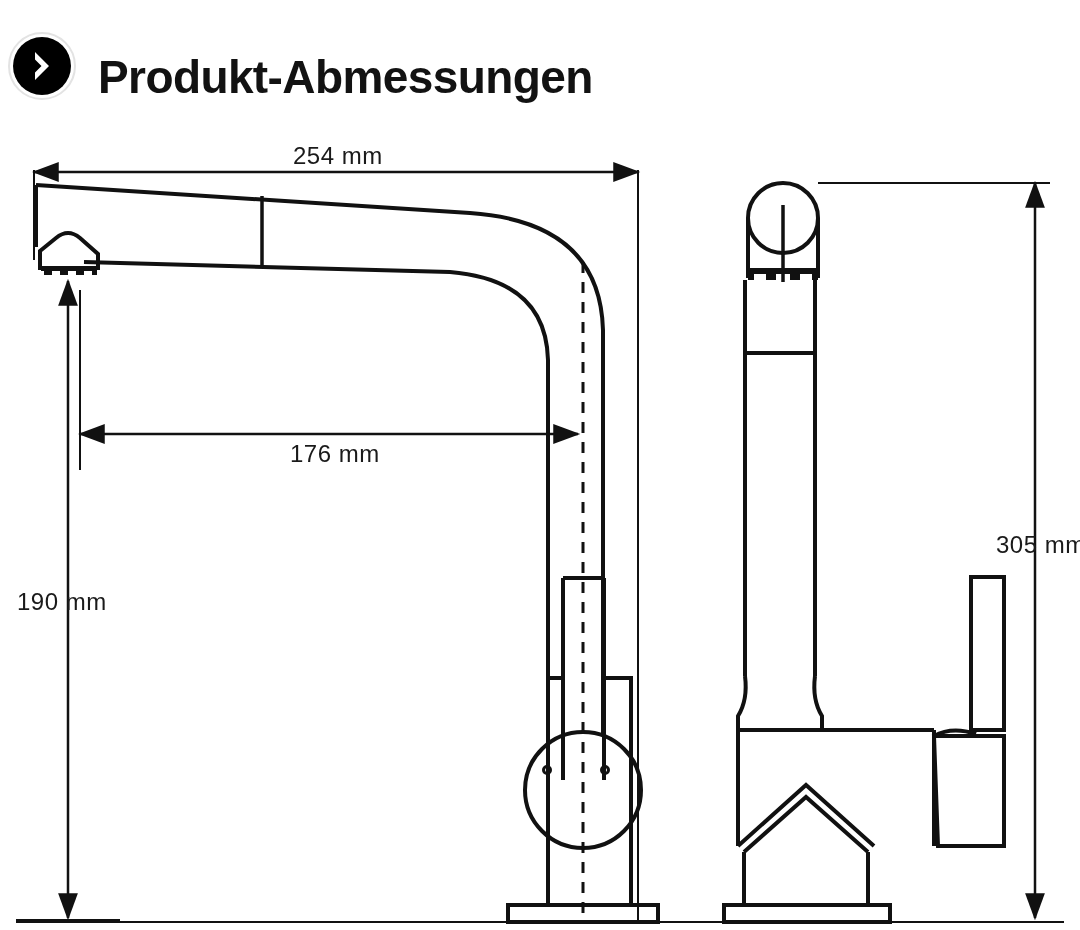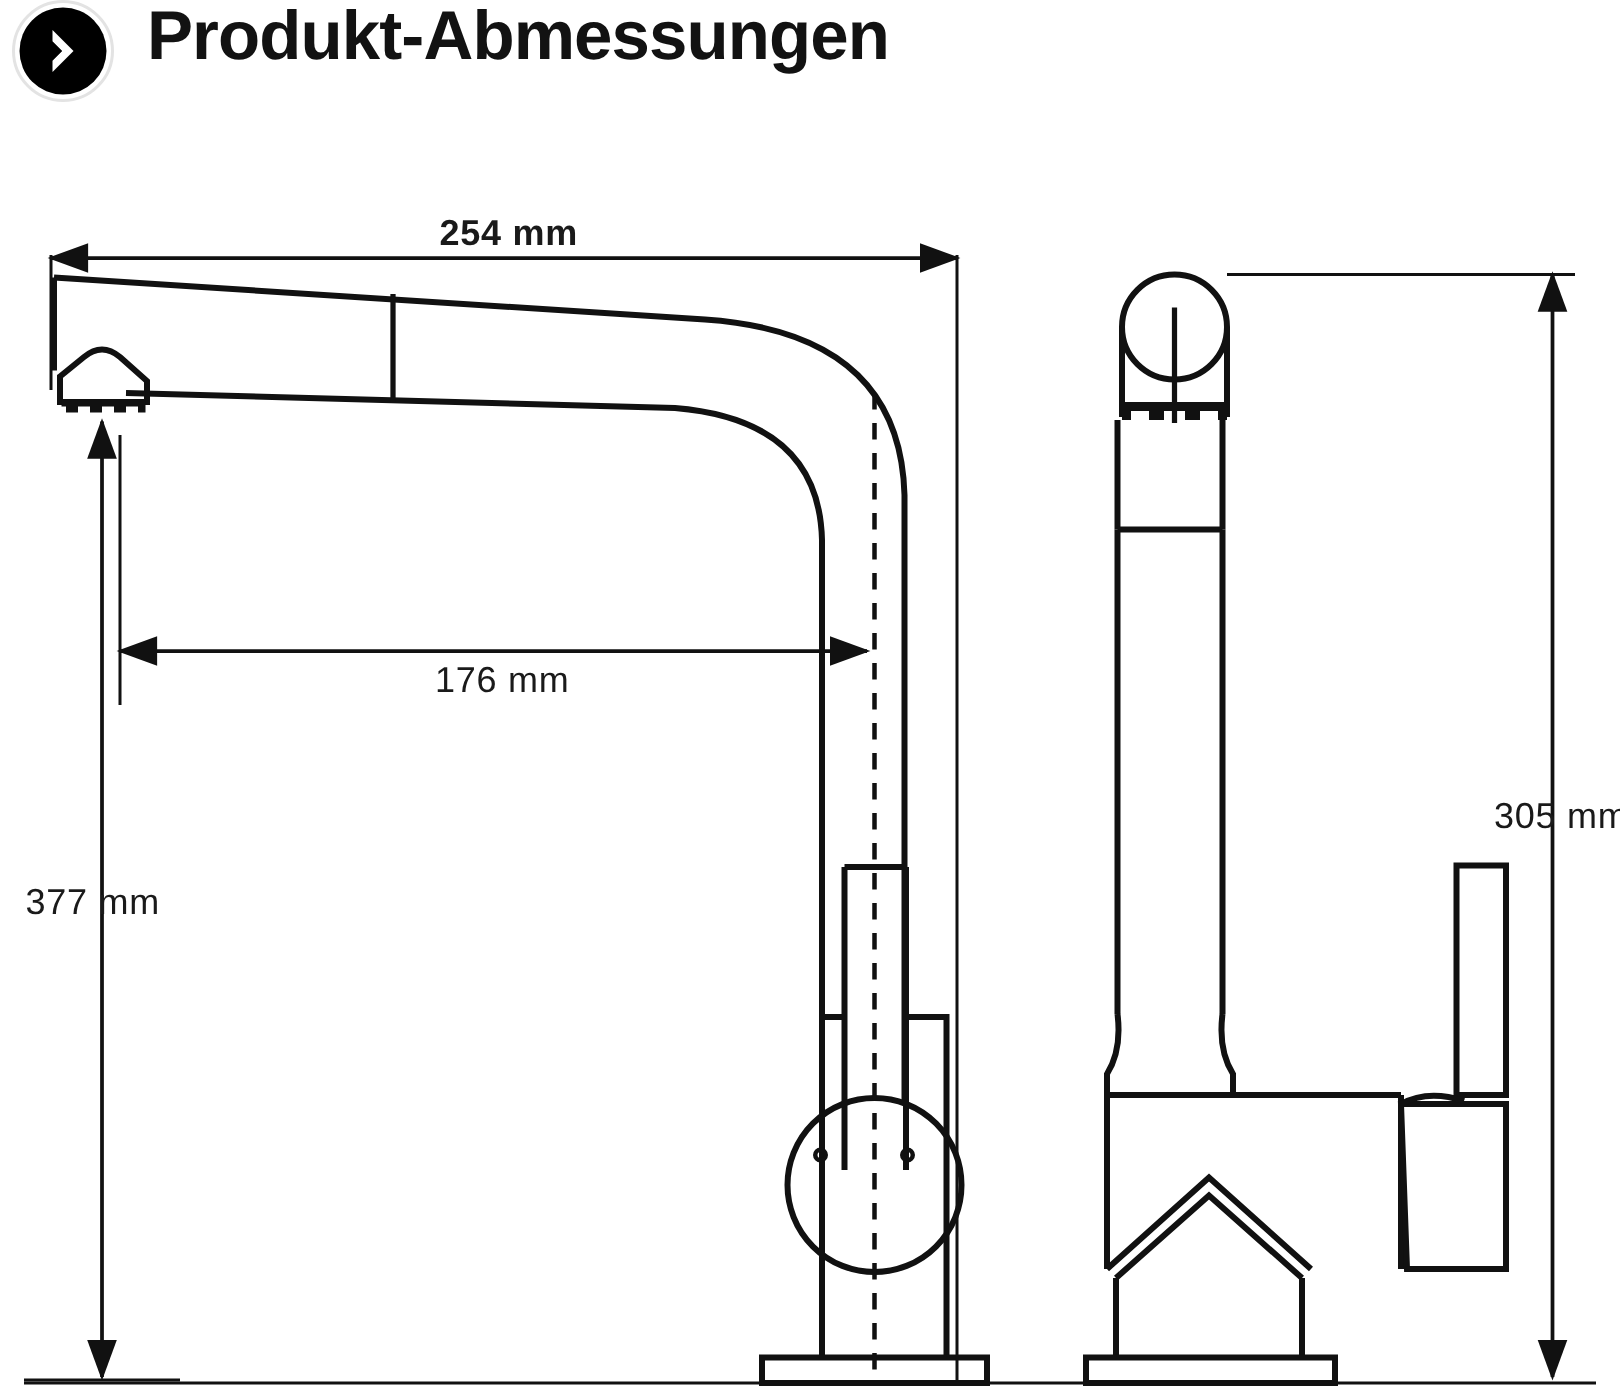--- a/index.html
+++ b/index.html
@@ -25,21 +25,21 @@
   }
 
   
   #header {
     position: absolute;
     left: 0;
     top: 0;
     width: 1080px;
     height: 100px;
     display: flex;
-    align-items: flex-start;
+    align-items: flex-end;
   }
 
   #header-icon {
     position: relative;
     margin-left: 8px;
     width: 68px;
     height: 68px;
     flex: 0 0 auto;
   }
   #header-icon .ring {
@@ -84,21 +84,21 @@
 
   .dim-label {
     position: absolute;
     font-family: "Liberation Sans", sans-serif;
     font-size: 24px;
     color: #1a1a1a;
     white-space: nowrap;
     background: transparent;
     letter-spacing: 0.5px;
   }
-  #label-254 { left: 293px; top: 142px; font-weight: bold; }
+  #label-254 { left: 293px; top: 142px; }
   #label-209 { left: 290px; top: 440px; }
   #label-272 { left: 17px;  top: 588px; }
   #label-305 { left: 996px; top: 531px; }
 </style>
 </head>
 <body>
 
 <div id="page">
 
   <div id="header">
@@ -269,18 +269,18 @@
           <path d="M1035,183 L1035,918" marker-start="url(#arrowStart)" marker-end="url(#arrowEnd)"></path>
         </g>
 
       </g>
     </svg>
 
     <div class="dim-label" id="label-254">254 mm</div>
 
     <div class="dim-label" id="label-209">176 mm</div>
 
-    <div class="dim-label" id="label-272">377 mm</div>
+    <div class="dim-label" id="label-272">190 mm</div>
 
     <div class="dim-label" id="label-305">305 mm</div>
 
   </div>
 </div>
 
 </body></html>

